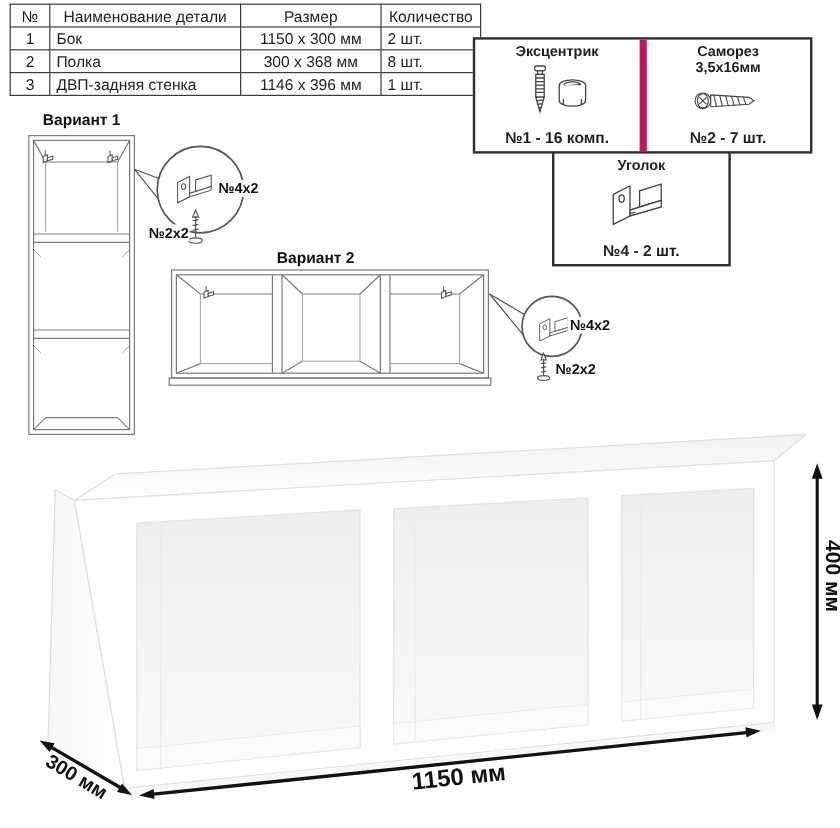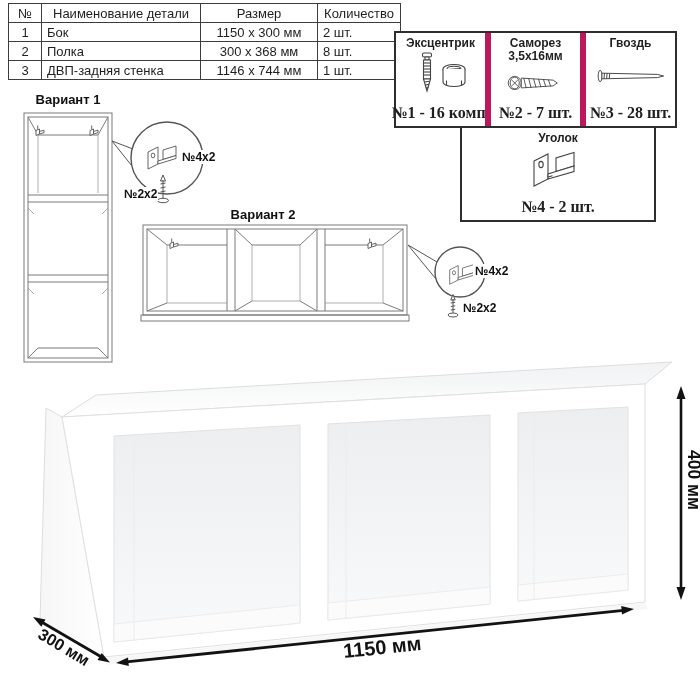--- a/index.html
+++ b/index.html
@@ -11,27 +11,27 @@
   table.parts th,table.parts td{border:1px solid #3c3c3c;height:18px;padding:0 5px;
               font-weight:normal;white-space:nowrap;}
   table.parts th{text-align:center;}
   .col-num{width:22px;text-align:center;}
   .col-name{width:148px;text-align:left;}
   .col-size{width:106px;text-align:center;}
   .col-qty{width:72px;}
   
   .hw-row{position:absolute;display:flex;border:2px solid #2e2e2e;background:#fff;box-sizing:border-box;}
   .hw-row1{left:394px;top:31px;width:283px;height:97px;}
-  .hw-row2{left:460px;top:126px;width:196px;height:96px;}
+  .hw-row2{left:460px;top:126px;width:149px;height:96px;}
   .hw-cell{flex:1;border-left:6px solid #be185d;display:flex;flex-direction:column;
            align-items:center;min-width:0;}
   .hw-cell:first-child{border-left:none;}
   .hw-title{font-weight:bold;font-size:12px;line-height:13px;text-align:center;margin-top:4px;}
   .hw-icon{flex:1;display:flex;align-items:center;justify-content:center;}
-  .hw-qty{font-weight:bold;font-size:16px;margin:2px 0 4px;white-space:nowrap;font-family:Liberation Serif, serif;}
+  .hw-qty{font-weight:bold;font-size:13px;margin:2px 0 4px;white-space:nowrap;}
   .abs{position:absolute;}
   svg text{font-family:"Liberation Sans",sans-serif;}
   .lbl{font-weight:bold;font-size:12px;fill:#111;}
   .vtitle{font-weight:bold;font-size:13px;fill:#111;}
   .dim{font-weight:bold;fill:#121212;}
 </style>
 </head>
 <body>
 
 <div id="canvas">
@@ -52,21 +52,21 @@
     </tr>
     <tr>
       <td class="col-num">2</td>
       <td class="col-name">Полка</td>
       <td class="col-size">300 x 368 мм</td>
       <td class="col-qty">8 шт.</td>
     </tr>
     <tr>
       <td class="col-num">3</td>
       <td class="col-name">ДВП-задняя стенка</td>
-      <td class="col-size">1146 x 744 мм</td>
+      <td class="col-size">1146 x 396 мм</td>
       <td class="col-qty">1 шт.</td>
     </tr>
   </tbody>
     </table>
 
   <div class="hw-row hw-row1">
     <div class="hw-cell">
       <div class="hw-title"><span>Эксцентрик</span><br>
         <span></span></div>
       <div class="hw-icon">
@@ -106,34 +106,20 @@
           <line x1="22" y1="15.8" x2="25" y2="28.2"></line>
             <line x1="28" y1="16.2" x2="31" y2="27.8"></line>
           <line x1="34" y1="16.6" x2="37" y2="27.4"></line>
             <line x1="40" y1="17" x2="43" y2="27"></line>
           <line x1="46" y1="17.4" x2="49" y2="26.6"></line>
             <line x1="52" y1="17.8" x2="55" y2="26.2"></line>
         </svg>
       </div>
       <div class="hw-qty">№2 - 7 шт.</div>
     </div>
-    <div class="hw-cell">
-      <div class="hw-title"><span>Гвоздь</span><br>
-        <span></span></div>
-      <div class="hw-icon">
-        <svg width="84" height="30" viewBox="0 0 84 34" fill="none" stroke="#444" stroke-width="1.1">
-          <ellipse cx="7" cy="17" rx="2.2" ry="6.5" fill="#fff"></ellipse>
-          <path d="M9,13.8 L72,15.2 L79,17 L72,18.8 L9,20.2 Z" fill="#fff"></path>
-          <line x1="12" y1="13.6" x2="11.3" y2="20.4"></line>
-            <line x1="15" y1="13.8" x2="14.3" y2="20.2"></line>
-          <line x1="18" y1="14" x2="17.3" y2="20"></line>
-        </svg>
-      </div>
-      <div class="hw-qty">№3 - 28 шт.</div>
-    </div>
   </div>
 
   <div class="hw-row hw-row2">
     <div class="hw-cell">
       <div class="hw-title"><span>Уголок</span><br>
         <span></span></div>
       <div class="hw-icon">
         <svg width="56" height="44" viewBox="0 0 56 44" fill="none" stroke="#444" stroke-width="1.1">
           <path d="M4,12 L18,5 L18,30 L4,37 Z" fill="#fff"></path>
           <ellipse cx="11" cy="15.5" rx="2.2" ry="3.1" fill="#fff"></ellipse>

